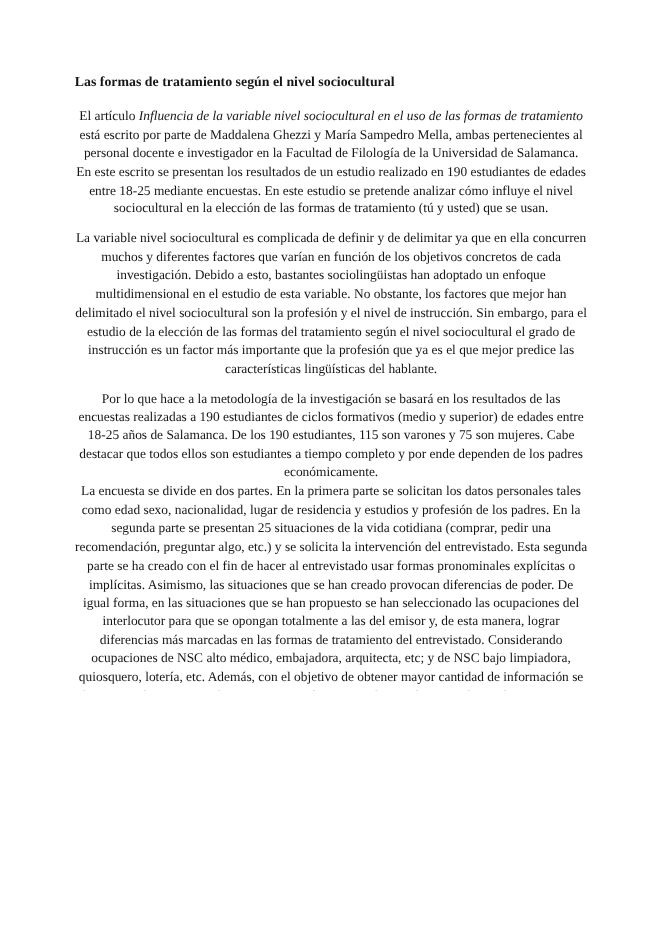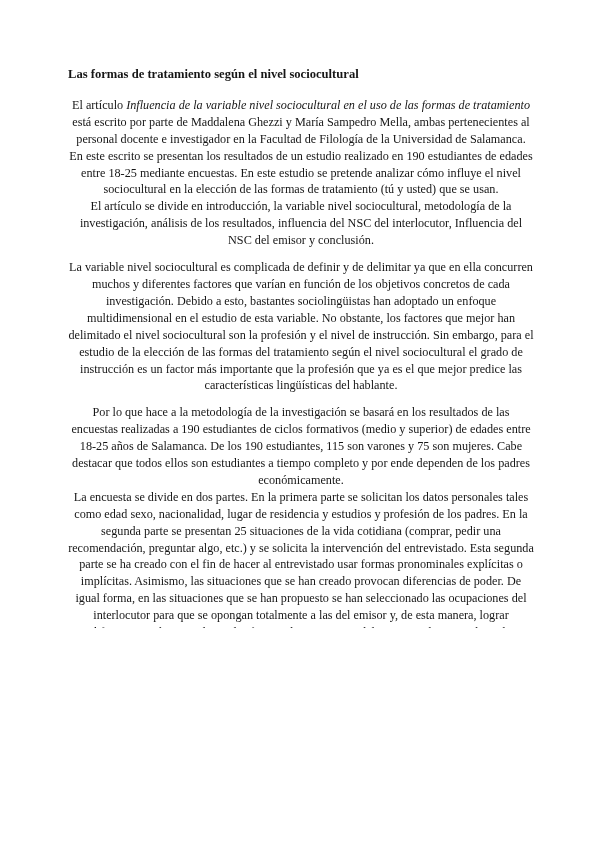--- a/index.html
+++ b/index.html
@@ -39,21 +39,20 @@
 </style>
 </head>
 <body>
 
 <div class="page">
 
   <h1 class="doc-title">Las formas de tratamiento según el nivel sociocultural</h1>
 
   <div class="block">
     <p><span>El artículo </span><em class="article-title">Influencia de la variable nivel sociocultural en el uso de las formas de tratamiento</em><span> está escrito por parte de Maddalena Ghezzi y María Sampedro Mella, ambas pertenecientes al personal docente e investigador en la Facultad de Filología de la Universidad de Salamanca. En este escrito se presentan los resultados de un estudio realizado en 190 estudiantes de edades entre 18-25 mediante encuestas. En este estudio se pretende analizar cómo influye el nivel sociocultural en la elección de las formas de tratamiento (tú y usted) que se usan.</span></p>
-    <p>El artículo se divide en introducción, la variable nivel sociocultural, metodología de la investigación, análisis de los resultados, influencia del NSC del interlocutor, Influencia del NSC del emisor y conclusión.</p>
   </div>
 
   <div class="block">
     <p>La variable nivel sociocultural es complicada de definir y de delimitar ya que en ella concurren muchos y diferentes factores que varían en función de los objetivos concretos de cada investigación. Debido a esto, bastantes sociolingüistas han adoptado un enfoque multidimensional en el estudio de esta variable. No obstante, los factores que mejor han delimitado el nivel sociocultural son la profesión y el nivel de instrucción. Sin embargo, para el estudio de la elección de las formas del tratamiento según el nivel sociocultural el grado de instrucción es un factor más importante que la profesión que ya es el que mejor predice las características lingüísticas del hablante.</p>
   </div>
 
   <div class="block">
     <p>Por lo que hace a la metodología de la investigación se basará en los resultados de las encuestas realizadas a 190 estudiantes de ciclos formativos (medio y superior) de edades entre 18-25 años de Salamanca. De los 190 estudiantes, 115 son varones y 75 son mujeres. Cabe destacar que todos ellos son estudiantes a tiempo completo y por ende dependen de los padres económicamente.</p>
     <p>La encuesta se divide en dos partes. En la primera parte se solicitan los datos personales tales como edad sexo, nacionalidad, lugar de residencia y estudios y profesión de los padres. En la segunda parte se presentan 25 situaciones de la vida cotidiana (comprar, pedir una recomendación, preguntar algo, etc.) y se solicita la intervención del entrevistado. Esta segunda parte se ha creado con el fin de hacer al entrevistado usar formas pronominales explícitas o implícitas. Asimismo, las situaciones que se han creado provocan diferencias de poder. De igual forma, en las situaciones que se han propuesto se han seleccionado las ocupaciones del interlocutor para que se opongan totalmente a las del emisor y, de esta manera, lograr diferencias más marcadas en las formas de tratamiento del entrevistado. Considerando ocupaciones de NSC alto médico, embajadora, arquitecta, etc; y de NSC bajo limpiadora, quiosquero, lotería, etc. Además, con el objetivo de obtener mayor cantidad de información se han escogido preguntas abiertas para que el entrevistador pueda responder sin limitaciones y aleatorias para evitar el uso de calcos en las respuestas. También, para obtener respuestas de mayor naturalidad y espontaneidad los entrevistados desconocían el objetivo del estudio.</p>
   </div>

